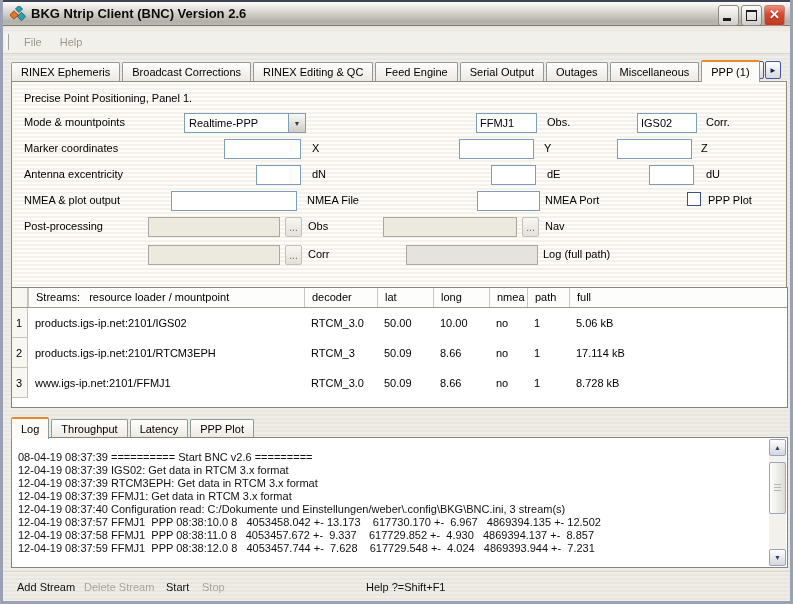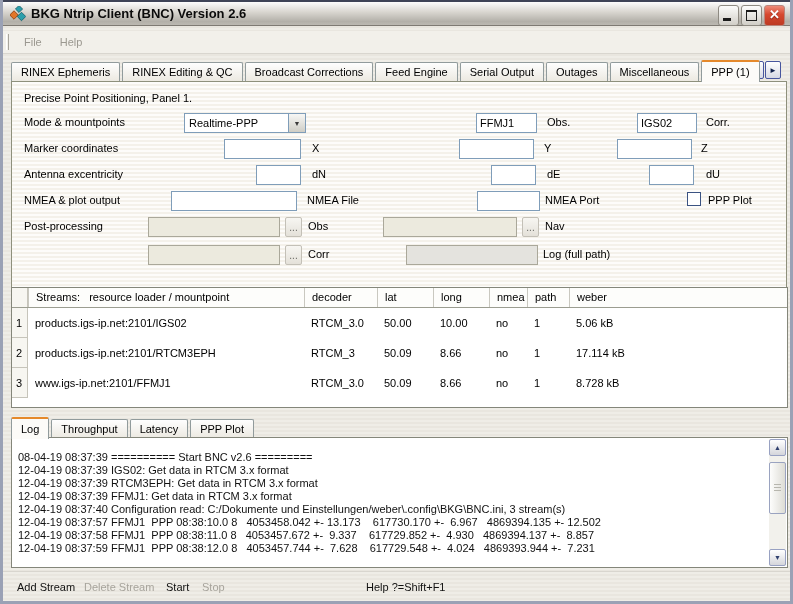--- a/index.html
+++ b/index.html
@@ -166,22 +166,22 @@
   </div>
 
   <div class="menubar">
     <span class="grip"></span>
     <span class="menu-item">File</span>
     <span class="menu-item">Help</span>
   </div>
 
   <div class="tabbar top">
     <div class="tab">RINEX Ephemeris</div>
+    <div class="tab">Broadcast Corrections</div>
     <div class="tab">RINEX Editing &amp; QC</div>
-    <div class="tab">Broadcast Corrections</div>
     <div class="tab">Feed Engine</div>
     <div class="tab">Serial Output</div>
     <div class="tab">Outages</div>
     <div class="tab">Miscellaneous</div>
     <div class="tab active">PPP (1)</div>
     <div class="tab-arrows">
       <div class="tab-arrow">
           <span>◄</span>
         </div>
       <div class="tab-arrow">
@@ -246,21 +246,21 @@
 
   <div class="table">
     <div class="thead">
       <div class="th c-num"></div>
       <div class="th c-res">Streams:   resource loader / mountpoint</div>
       <div class="th c-dec">decoder</div>
       <div class="th c-lat">lat</div>
       <div class="th c-long">long</div>
       <div class="th c-nmea">nmea</div>
       <div class="th c-ntrip">path</div>
-      <div class="th c-bytes">weber</div>
+      <div class="th c-bytes">full</div>
     </div>
     <div class="trow">
       <div class="td c-num">1</div>
       <div class="td c-res">products.igs-ip.net:2101/IGS02</div>
       <div class="td c-dec">RTCM_3.0</div>
       <div class="td c-lat">50.00</div>
       <div class="td c-long">10.00</div>
       <div class="td c-nmea">no</div>
       <div class="td c-ntrip">1</div>
       <div class="td c-bytes">5.06 kB</div>

